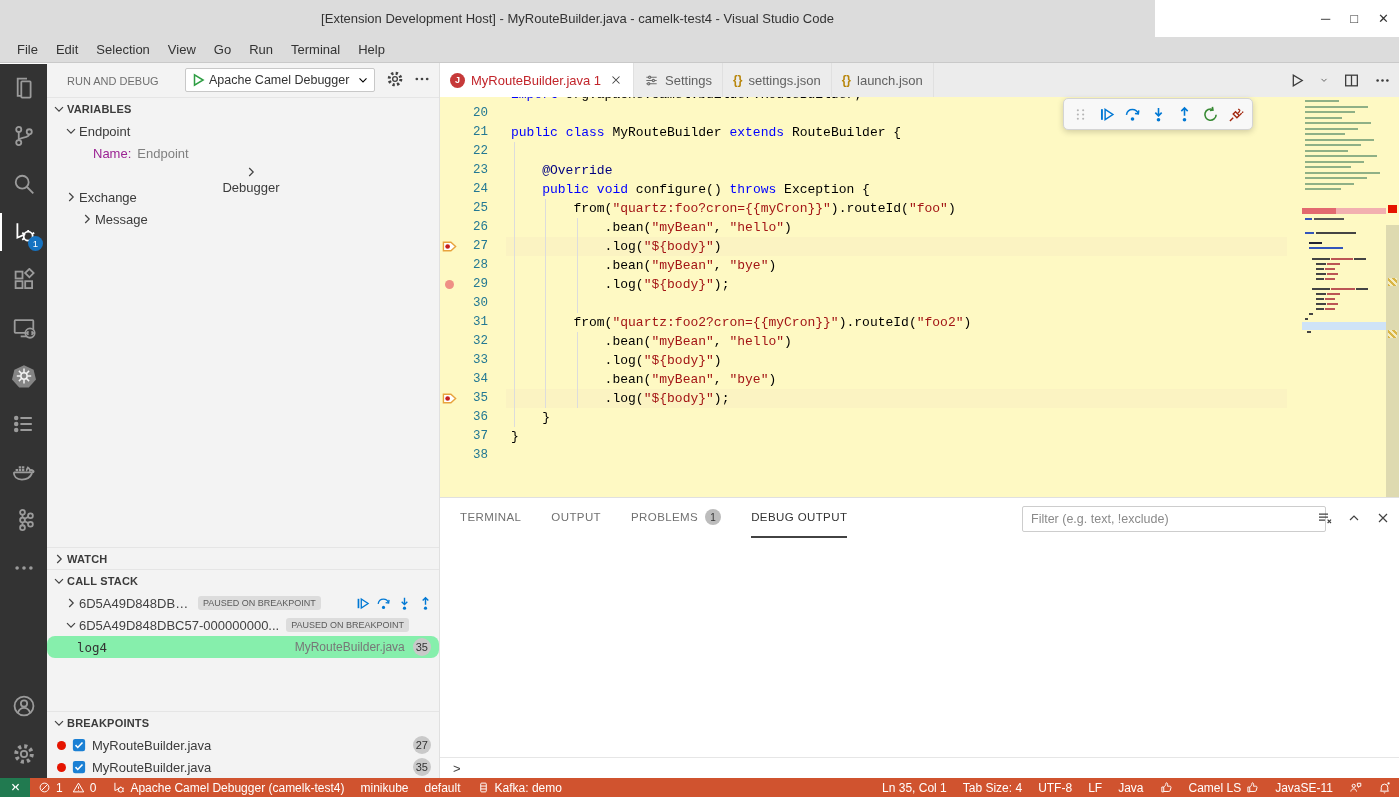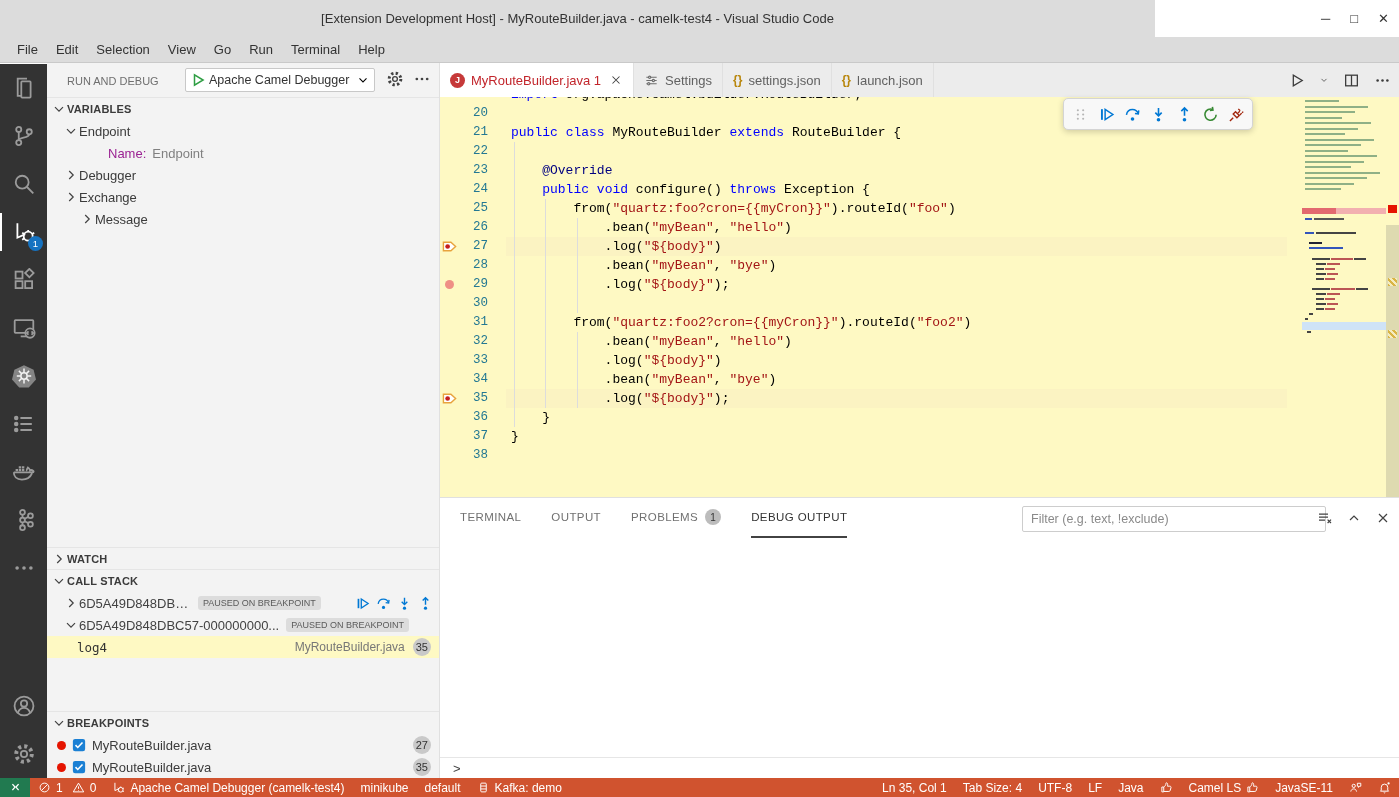--- a/index.html
+++ b/index.html
@@ -41,21 +41,21 @@
        color:#3b3b3b;border-top:1px solid #e5e5e5;padding-left:4px;letter-spacing:.2px;}
   .chev{width:16px;height:16px;flex:0 0 16px;color:#424242;}
   .trow{height:22px;display:flex;align-items:center;font-size:13px;color:#3b3b3b;box-sizing:border-box;}
   .var-name{color:#9b2393;}
   .var-val{color:#808080;margin-left:6px;}
   .badge-pill{font-size:9px;background:#dcdcdc;color:#5a5a5a;padding:2px 5px;border-radius:3px;
        white-space:nowrap;margin-left:7px;}
   .cs-label{white-space:nowrap;overflow:hidden;text-overflow:ellipsis;color:#424242;}
   .cs-actions{margin-left:auto;display:flex;gap:6px;padding-right:6px;}
   .cs-actions svg{width:15px;height:15px;}
-  .frame-row{background:#fef9c3;}
+  .frame-row{background:#86efac;border-radius:8px;}
   .frame-name{font-family:"DejaVu Sans Mono",monospace;font-size:12.5px;color:#333;}
   .frame-file{margin-left:auto;color:#777;font-size:12px;}
   .count-badge{min-width:18px;height:18px;border-radius:9px;background:#c9c9c9;color:#333;
        font-size:11px;display:flex;align-items:center;justify-content:center;margin:0 8px 0 8px;padding:0 3px;box-sizing:border-box;}
   .bp-dot{width:9px;height:9px;border-radius:50%;background:#e51400;flex:0 0 9px;}
   .bp-check{width:14px;height:14px;flex:0 0 14px;}
 
   
   #editor{position:absolute;left:440px;top:63px;width:959px;height:434px;background:#fff;}
   #tabbar{position:absolute;left:0;top:0;right:0;height:34px;background:#ececec;display:flex;}
@@ -313,25 +313,25 @@
     </div>
     <div id="var-rows">
         <div class="trow" style="padding-left: 16px;">
           <span class="chev">
             <svg viewBox="0 0 16 16" fill="none" stroke="currentColor" stroke-width="1.2">
               <path d="M4 6.2l4 4 4-4"></path>
             </svg>
           </span>
           <span>Endpoint</span>
         </div>
-        <div class="trow" style="padding-left: 61px;">
+        <div class="trow" style="padding-left: 46px;">
           <span class="var-name">Name:</span>
           <span class="var-val">Endpoint</span>
         </div>
-        <div class="trow" style="padding-left: 16px;">
+        <div class="trow" style="padding-left: 16px; flex-direction: column;">
           <span class="chev">
             <svg viewBox="0 0 16 16" fill="none" stroke="currentColor" stroke-width="1.2">
               <path d="M6.2 4l4 4-4 4"></path>
             </svg>
           </span>
           <span>Debugger</span>
         </div>
         <div class="trow" style="padding-left: 16px;">
           <span class="chev">
             <svg viewBox="0 0 16 16" fill="none" stroke="currentColor" stroke-width="1.2">

